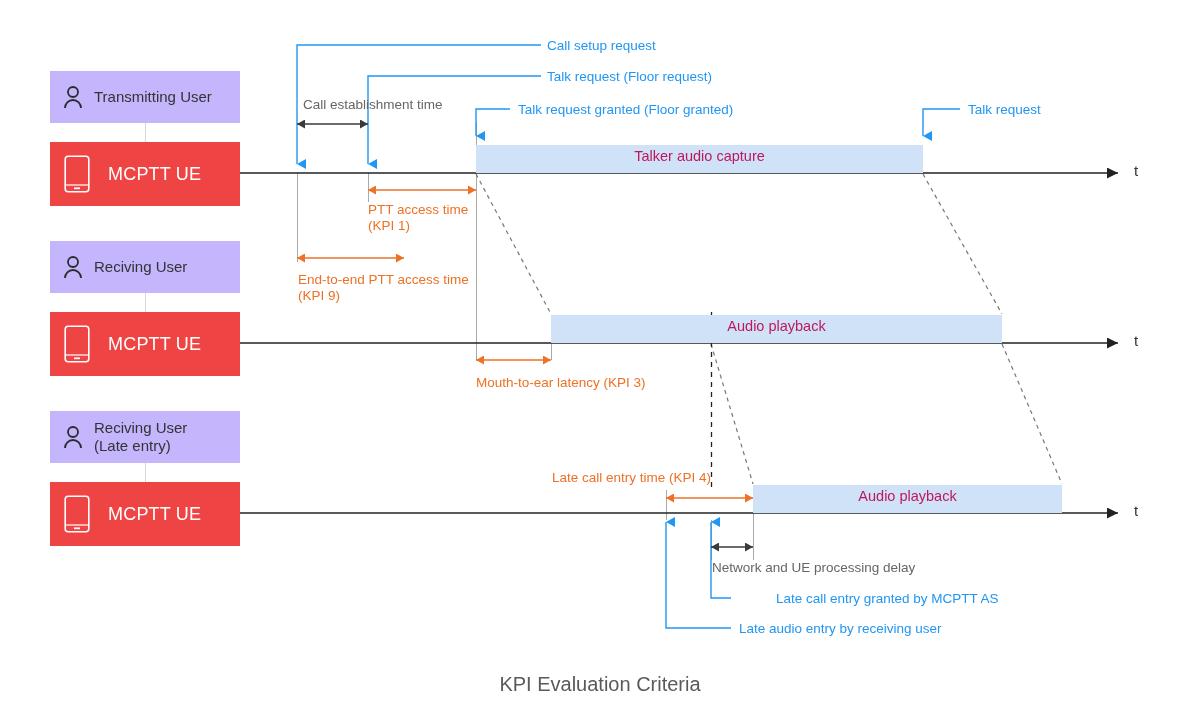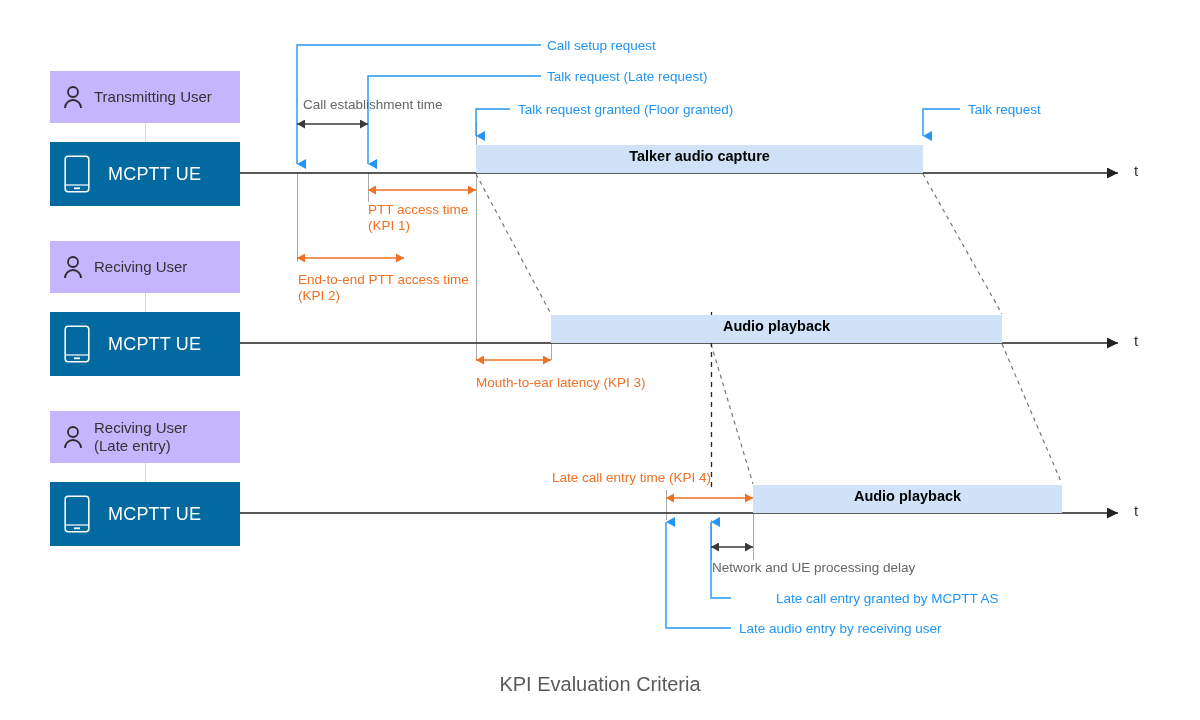--- a/index.html
+++ b/index.html
@@ -14,35 +14,34 @@
   
   .actor-head{
     position:absolute;width:190px;height:52px;background:#c4b5fd;
     display:flex;align-items:center;box-sizing:border-box;padding-left:12px;
   }
   .actor-head .lbl{
     font-size:15px;color:#333333;line-height:1.18;margin-left:10px;
     white-space:pre-line;
   }
   .ue-box{
-    position:absolute;width:190px;height:64px;background:#0369a1;
+    position:absolute;width:190px;height:64px;background:#ef4444;
     display:flex;align-items:center;box-sizing:border-box;padding-left:14px;
   }
   .ue-box .lbl{font-size:18px;color:#ffffff;margin-left:18px;letter-spacing:.2px;}
   .connector{position:absolute;width:1px;background:#d8d8d8;}
 
   
   .tx{position:absolute;white-space:pre;line-height:1.22;}
   .blue{color:#2196f3;font-size:13.5px;}
   .orange{color:#ee7125;font-size:13.5px;}
   .grey{color:#666666;font-size:13.5px;}
   .barlbl{
-    position:absolute;font-size:14.5px;color:#000000;
+    position:absolute;font-size:14.5px;color:#be185d;
     text-align:center;
-    font-weight:bold;
   }
   .taxis{position:absolute;font-size:15px;color:#333333;}
   .caption{
     position:absolute;font-size:20px;color:#5a5a5a;
     width:1200px;text-align:center;
   }
 </style>
 </head>
 <body>
 
@@ -190,30 +189,30 @@
 
   <div class="barlbl" style="left:476px;top:148px;width:447px;">Talker audio capture</div>
   <div class="barlbl" style="left:551px;top:318px;width:451px;">Audio playback</div>
   <div class="barlbl" style="left:753px;top:488px;width:309px;">Audio playback</div>
 
   <div class="taxis" style="left:1134px;top:162px;">t</div>
   <div class="taxis" style="left:1134px;top:332px;">t</div>
   <div class="taxis" style="left:1134px;top:502px;">t</div>
 
   <div class="tx blue" style="left:547px;top:38px;">Call setup request</div>
-  <div class="tx blue" style="left:547px;top:69px;">Talk request (Late request)</div>
+  <div class="tx blue" style="left:547px;top:69px;">Talk request (Floor request)</div>
   <div class="tx blue" style="left:518px;top:102px;text-align:right;">Talk request granted (Floor granted)</div>
   <div class="tx blue" style="left:968px;top:102px;">Talk request</div>
   <div class="tx blue" style="left:776px;top:591px;">Late call entry granted by MCPTT AS</div>
   <div class="tx blue" style="left:739px;top:621px;">Late audio entry by receiving user</div>
 
   <div class="tx grey" style="left:303px;top:97px;">Call establishment time</div>
   <div class="tx orange" style="left:368px;top:202px;">PTT access time
 (KPI 1)</div>
   <div class="tx orange" style="left:298px;top:272px;">End-to-end PTT access time
-(KPI 2)</div>
+(KPI 9)</div>
   <div class="tx orange" style="left:476px;top:375px;">Mouth-to-ear latency (KPI 3)</div>
   <div class="tx orange" style="left:552px;top:470px;">Late call entry time (KPI 4)</div>
   <div class="tx grey" style="left:712px;top:560px;">Network and UE processing delay</div>
 
   <div class="caption" style="left:0;top:673px;">KPI Evaluation Criteria</div>
 
 </div>
 
 </body></html>

